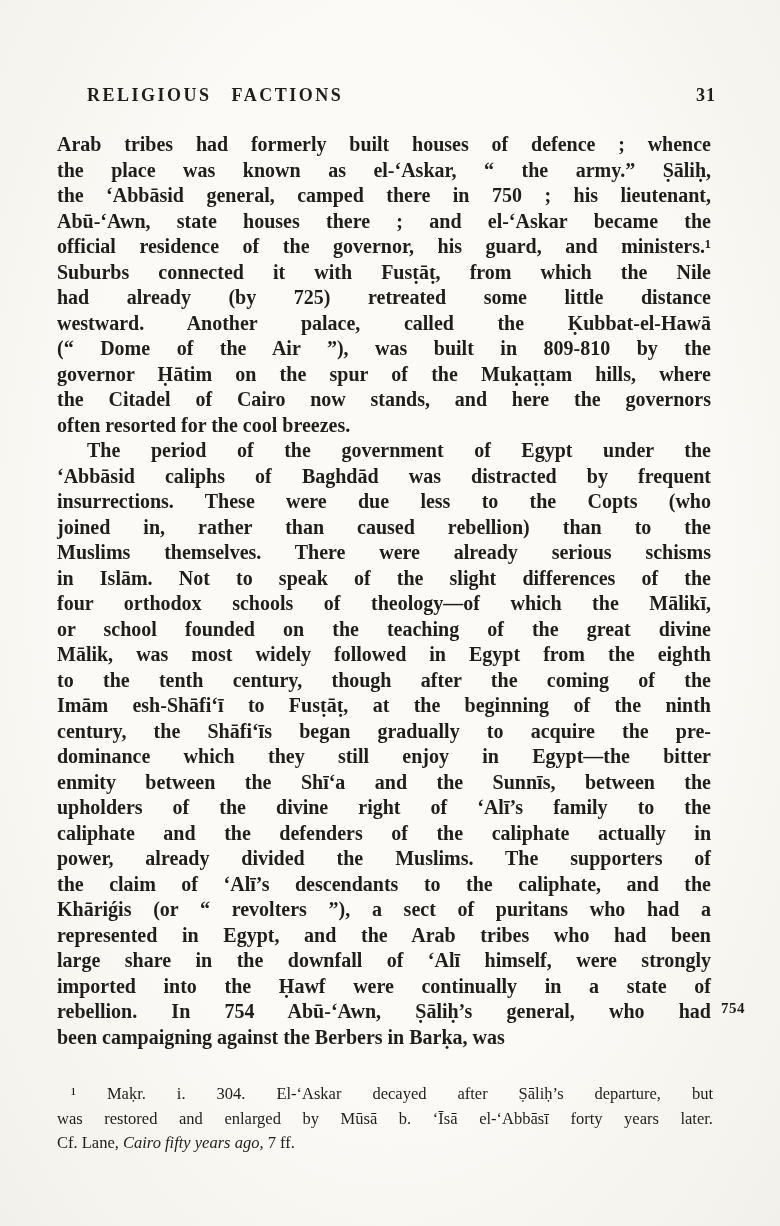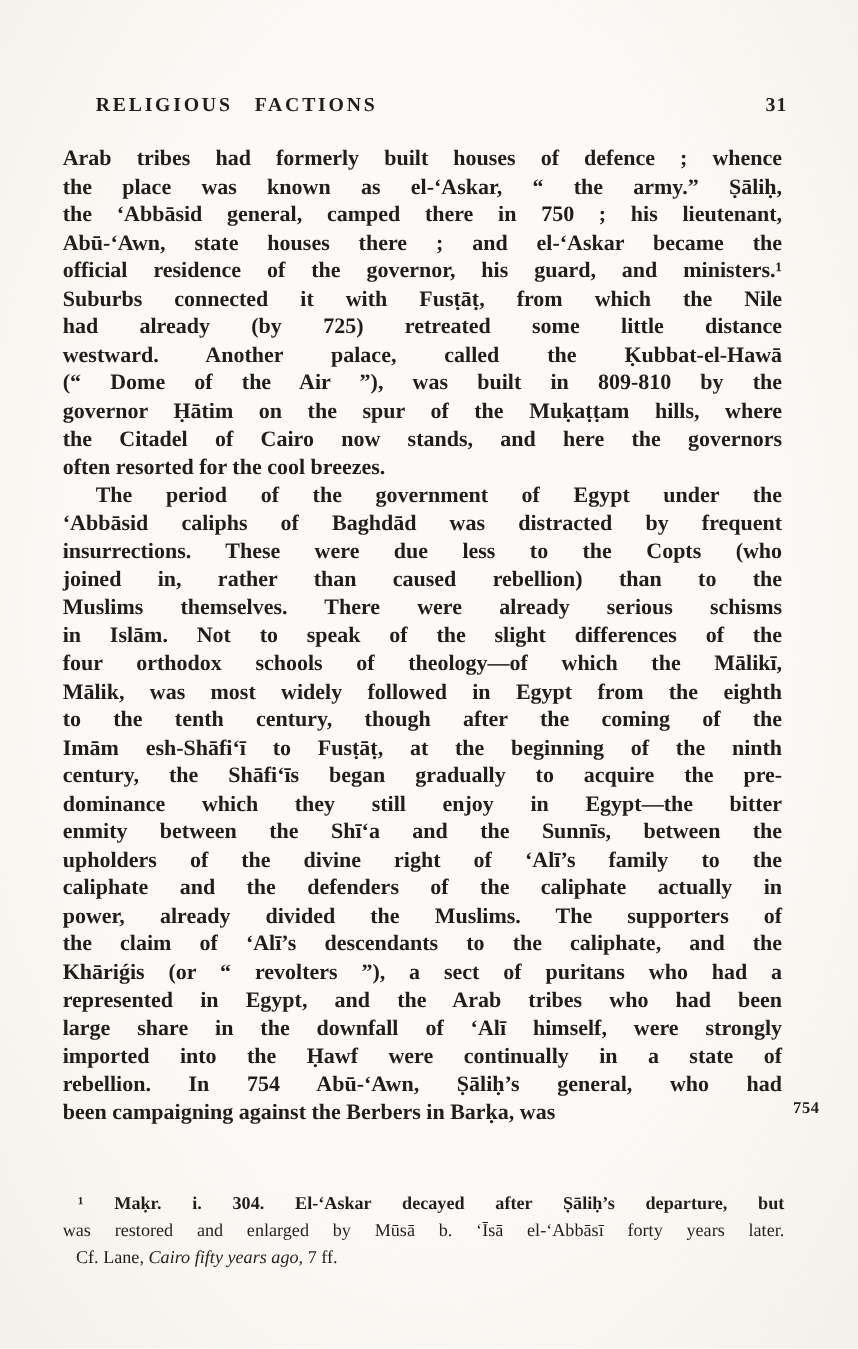--- a/index.html
+++ b/index.html
@@ -55,22 +55,22 @@
     position: absolute;
     top: 1082px; left: 57px; width: 656px;
     font-size: 16.5px;
   }
   .fn-line {
     height: 24.5px;
     line-height: 24.5px;
     text-align: justify;
     text-align-last: justify;
   }
-  .fn-line.noj { text-align-last: left; margin-left: 12px; }
-  .fn-line.first { text-indent: 14px; font-weight: bold; }
+  .fn-line.noj { text-align-last: left; }
+  .fn-line.first { text-indent: 14px; }
   .italic { font-style: italic; }
 </style>
 </head>
 <body>
 
 <div class="page">
 
   <div class="running-head">RELIGIOUS FACTIONS</div>
   <div class="folio">31</div>
 
@@ -92,20 +92,21 @@
     </div>
 
     <div>
       <div class="line ind">The period of the government of Egypt under the</div>
       <div class="line">‘Abbāsid caliphs of Baghdād was distracted by frequent</div>
       <div class="line">insurrections.  These were due less to the Copts (who</div>
       <div class="line">joined in, rather than caused rebellion) than to the</div>
       <div class="line">Muslims themselves.  There were already serious schisms</div>
       <div class="line">in Islām.  Not to speak of the slight differences of the</div>
       <div class="line">four orthodox schools of theology—of which the Mālikī,</div>
+      <div class="line">or school founded on the teaching of the great divine</div>
       <div class="line">Mālik, was most widely followed in Egypt from the eighth</div>
       <div class="line">to the tenth century, though after the coming of the</div>
       <div class="line">Imām esh-Shāfi‘ī to Fusṭāṭ, at the beginning of the ninth</div>
       <div class="line">century, the Shāfi‘īs began gradually to acquire the pre-</div>
       <div class="line">dominance which they still enjoy in Egypt—the bitter</div>
       <div class="line">enmity between the Shī‘a and the Sunnīs, between the</div>
       <div class="line">upholders of the divine right of ‘Alī’s family to the</div>
       <div class="line">caliphate and the defenders of the caliphate actually in</div>
       <div class="line">power, already divided the Muslims.  The supporters of</div>
       <div class="line">the claim of ‘Alī’s descendants to the caliphate, and the</div>

